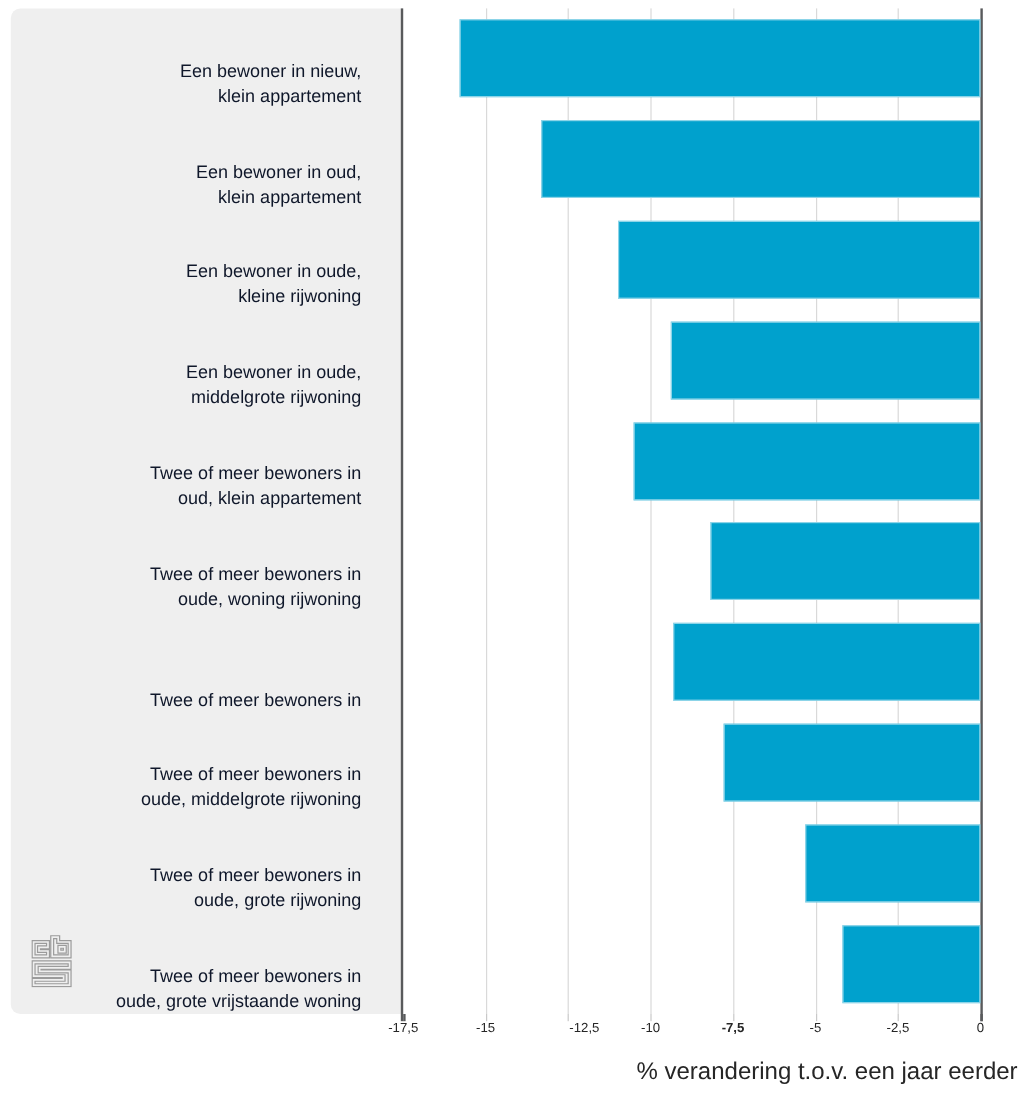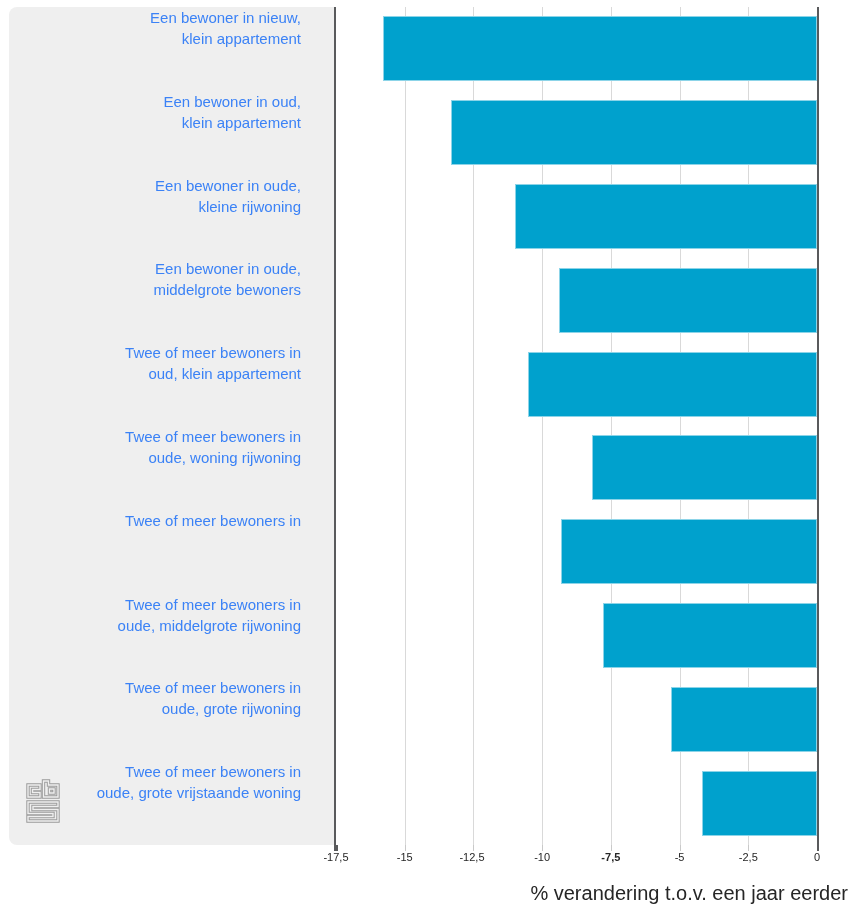--- a/index.html
+++ b/index.html
@@ -33,24 +33,24 @@
   }
   .tick-mark{
     position:absolute;
     top:845px;height:6px;width:1px;
     background:#c9c9c9;
   }
   .cat-label{
     position:absolute;
     left:9px;width:309px;
     display:flex;flex-direction:column;
-    justify-content:flex-start;align-items:flex-end;
+    justify-content:flex-end;align-items:flex-end;
     text-align:right;
     padding-right:17px;box-sizing:border-box;
-    font-size:15px;line-height:21px;color:#3b82f6;
+    font-size:15px;line-height:21px;color:#0f172a;
   }
   .bar{
     position:absolute;
     height:65px;
     background:#00a1cd;
     border:1px solid rgba(255,255,255,0.55);
     box-sizing:border-box;
   }
   .tick-label{
     position:absolute;
@@ -99,21 +99,21 @@
         <span>klein appartement</span>
       </div>
       <div class="bar" style="left: 451.44px; width: 365.56px; top: 100.2px; background: rgb(0, 161, 205);"></div>
       <div class="cat-label" style="top: 174.6px; height: 83.8px;">
         <span>Een bewoner in oude,</span>
         <span>kleine rijwoning</span>
       </div>
       <div class="bar" style="left: 514.657px; width: 302.343px; top: 184px; background: rgb(0, 161, 205);"></div>
       <div class="cat-label" style="top: 258.4px; height: 83.8px;">
         <span>Een bewoner in oude,</span>
-        <span>middelgrote bewoners</span>
+        <span>middelgrote rijwoning</span>
       </div>
       <div class="bar" style="left: 558.634px; width: 258.366px; top: 267.8px; background: rgb(0, 161, 205);"></div>
       <div class="cat-label" style="top: 342.2px; height: 83.8px;">
         <span>Twee of meer bewoners in</span>
         <span>oud, klein appartement</span>
       </div>
       <div class="bar" style="left: 528.4px; width: 288.6px; top: 351.6px; background: rgb(0, 161, 205);"></div>
       <div class="cat-label" style="top: 426px; height: 83.8px;">
         <span>Twee of meer bewoners in</span>
         <span>oude, woning rijwoning</span>
@@ -139,21 +139,21 @@
       </div>
       <div class="bar" style="left: 701.56px; width: 115.44px; top: 770.6px; background: rgb(0, 161, 205);"></div>
     </div>
 
   <div id="x-axis">
       <div class="tick-mark" style="left: 335.5px; background: rgb(89, 90, 92); width: 2px;"></div>
       <div class="tick-label" style="left: 336px;">-17,5</div>
       <div class="tick-mark" style="left: 404.714px;"></div>
       <div class="tick-label" style="left: 404.714px;">-15</div>
       <div class="tick-mark" style="left: 473.429px;"></div>
-      <div class="tick-label" style="left: 472px;">-12,5</div>
+      <div class="tick-label" style="left: 487px;">-12,5</div>
       <div class="tick-mark" style="left: 542.143px;"></div>
       <div class="tick-label" style="left: 542.143px;">-10</div>
       <div class="tick-mark" style="left: 610.857px;"></div>
       <div class="tick-label" style="left: 610.857px; font-weight: bold;">-7,5</div>
       <div class="tick-mark" style="left: 679.571px;"></div>
       <div class="tick-label" style="left: 679.571px;">-5</div>
       <div class="tick-mark" style="left: 748.286px;"></div>
       <div class="tick-label" style="left: 748.286px;">-2,5</div>
       <div class="tick-mark" style="left: 816.5px; background: rgb(89, 90, 92); width: 2px;"></div>
       <div class="tick-label" style="left: 817px;">0</div>

